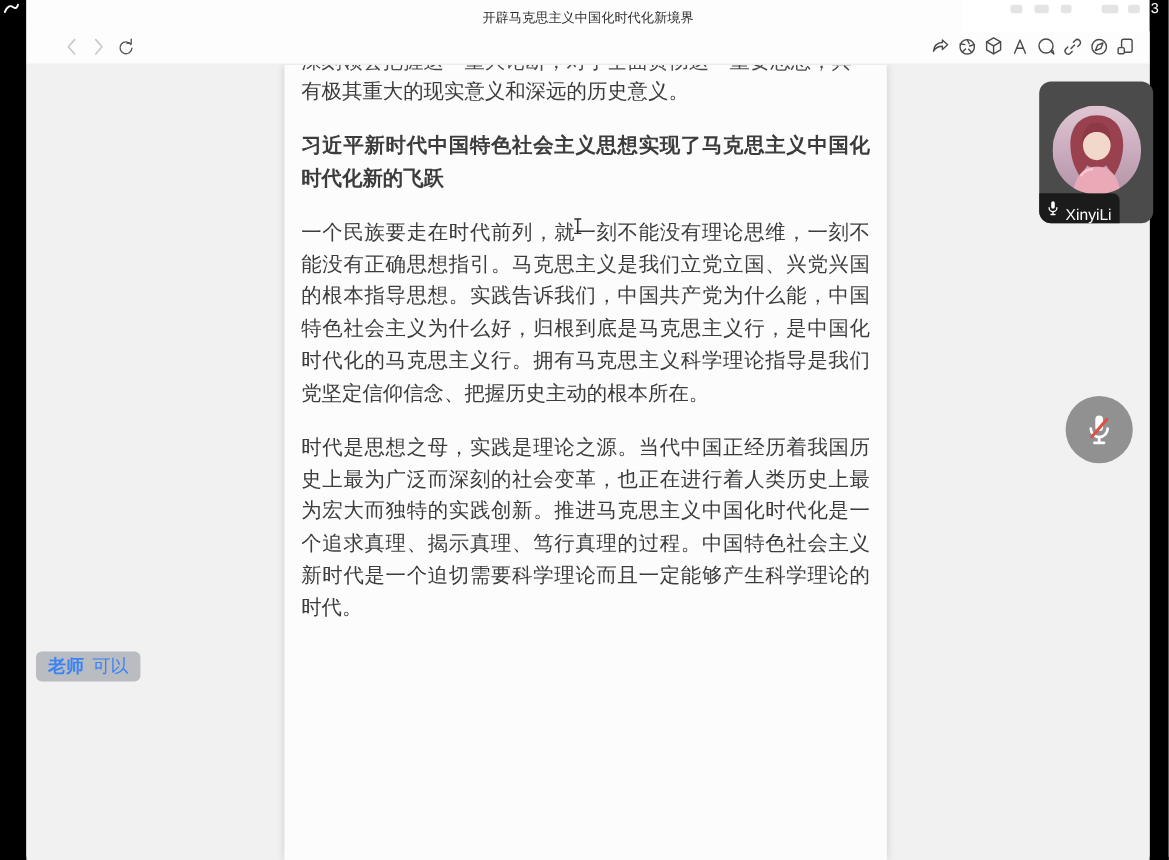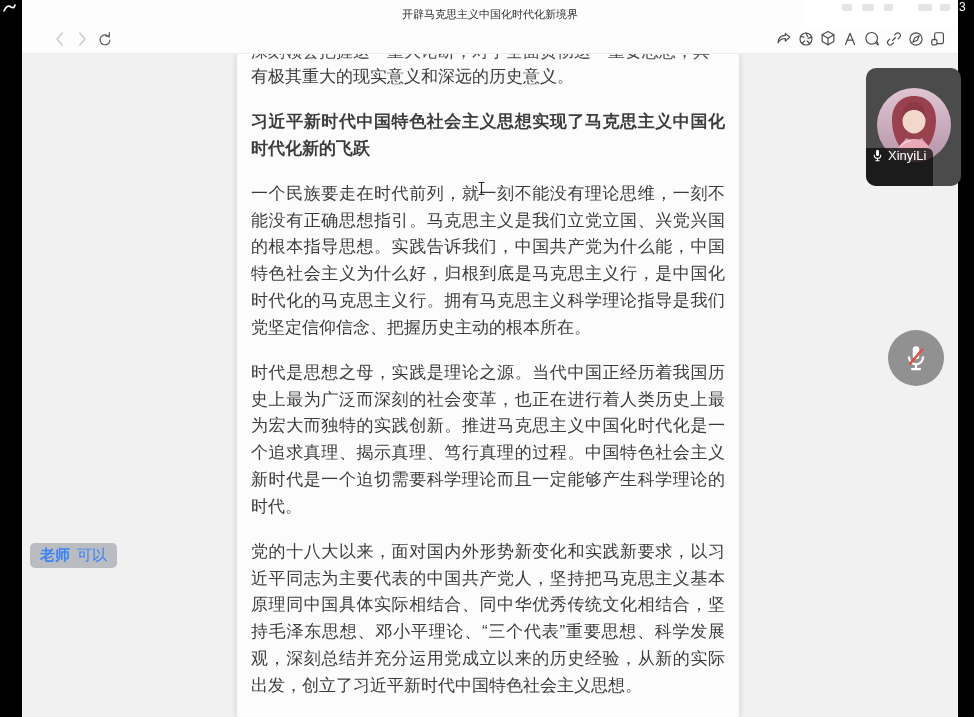--- a/index.html
+++ b/index.html
@@ -33,22 +33,22 @@
                text-align:justify;word-break:break-all;}
   #partial-line{height:9px;overflow:hidden;position:relative;margin-bottom:1px;}
   #partial-line span{position:absolute;top:-13px;left:0;right:0;line-height:22px;color:#4a4a4a;}
   .para{margin:0 0 18.2px 0;}
   .heading{font-weight:bold;}
   #text-cursor{left:477px;top:181px;width:9px;height:15px;}
 
   
   #video-tile{left:866px;top:68px;width:95px;height:118px;background:#4b4b4b;border-radius:10px;z-index:6;}
   #avatar{position:absolute;left:11px;top:20px;width:74px;height:74px;border-radius:50%;overflow:hidden;}
-  #name-tag{position:absolute;left:0;bottom:0;height:38px;max-width:95px;background:rgba(15,15,15,.8);
-            border-radius:0 6px 0 10px;display:flex;align-items:flex-start;padding:0 7px 0 4px;box-sizing:border-box;}
+  #name-tag{position:absolute;left:0;bottom:0;height:25px;max-width:95px;background:rgba(15,15,15,.8);
+            border-radius:0 6px 0 10px;display:flex;align-items:flex-end;padding:0 7px 0 4px;box-sizing:border-box;}
   #name-tag .nm{color:#fff;font-size:13px;margin-left:3px;white-space:nowrap;}
 
   #mute-btn{left:888px;top:330px;width:56px;height:56px;border-radius:50%;background:#919191;
             display:flex;align-items:center;justify-content:center;z-index:6;}
 
   #caption-pill{left:30px;top:543px;height:25px;background:rgba(176,180,186,.88);border-radius:5px;
                 display:flex;align-items:center;padding:0 10px;font-size:15px;z-index:6;}
   #caption-pill .spk{color:#3b82f6;font-weight:bold;}
   #caption-pill .txt{color:#3b82f6;margin-left:7px;}
 </style>
@@ -150,21 +150,20 @@
 <div class="abs" id="doc-viewport">
   <div id="doc-page">
     <div id="doc-content">
       <div id="partial-line">
           <span>深刻领会把握这一重大论断，对于全面贯彻这一重要思想，具</span>
         </div>
       <p class="para">有极其重大的现实意义和深远的历史意义。</p>
       <p class="para heading">习近平新时代中国特色社会主义思想实现了马克思主义中国化时代化新的飞跃</p>
       <p class="para">一个民族要走在时代前列，就一刻不能没有理论思维，一刻不能没有正确思想指引。马克思主义是我们立党立国、兴党兴国的根本指导思想。实践告诉我们，中国共产党为什么能，中国特色社会主义为什么好，归根到底是马克思主义行，是中国化时代化的马克思主义行。拥有马克思主义科学理论指导是我们党坚定信仰信念、把握历史主动的根本所在。</p>
       <p class="para">时代是思想之母，实践是理论之源。当代中国正经历着我国历史上最为广泛而深刻的社会变革，也正在进行着人类历史上最为宏大而独特的实践创新。推进马克思主义中国化时代化是一个追求真理、揭示真理、笃行真理的过程。中国特色社会主义新时代是一个迫切需要科学理论而且一定能够产生科学理论的时代。</p>
-      <p class="para">党的十八大以来，面对国内外形势新变化和实践新要求，以习近平同志为主要代表的中国共产党人，坚持把马克思主义基本原理同中国具体实际相结合、同中华优秀传统文化相结合，坚持毛泽东思想、邓小平理论、“三个代表”重要思想、科学发展观，深刻总结并充分运用党成立以来的历史经验，从新的实际出发，创立了习近平新时代中国特色社会主义思想。</p>
 
     </div>
   </div>
 </div>
 <div class="abs" id="text-cursor">
   <svg width="9" height="15" viewBox="0 0 9 15">
       <path d="M2 1.5h5M4.5 1.5v12M2 13.5h5" stroke="#2b2b2b" stroke-width="1.2" fill="none" stroke-linecap="round"></path>
     </svg>
 </div>
 

